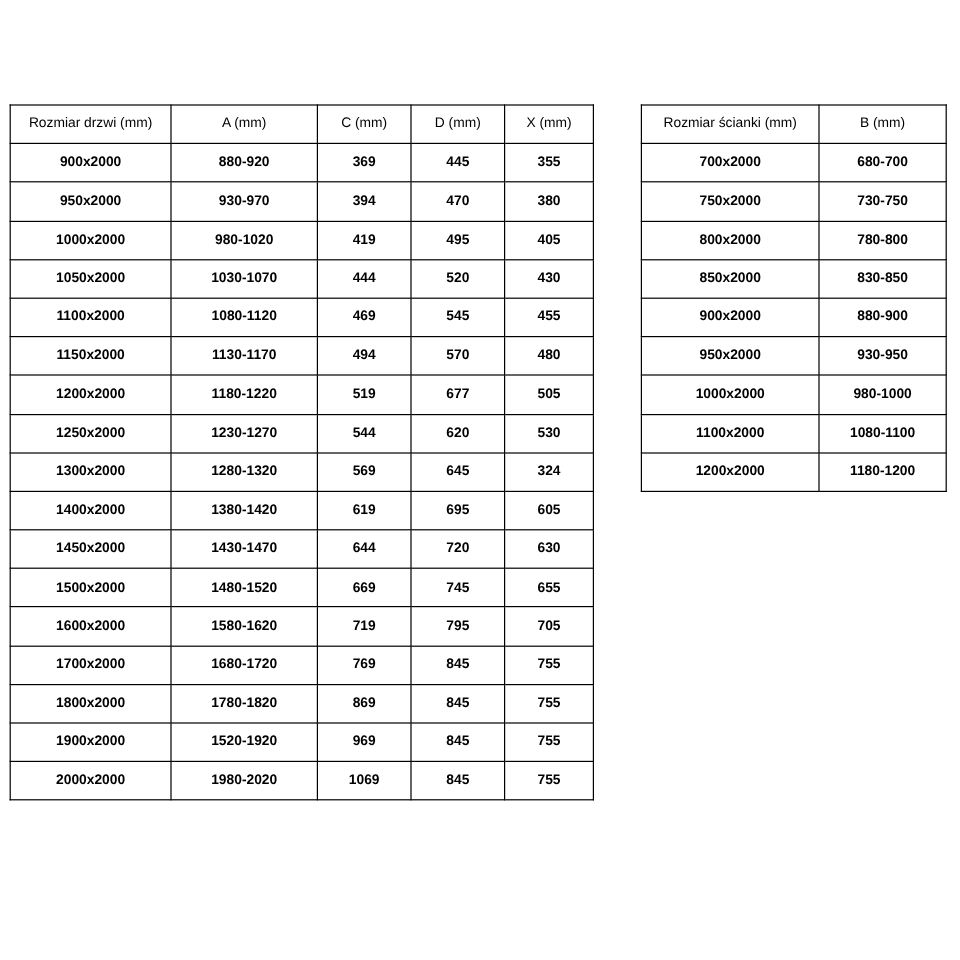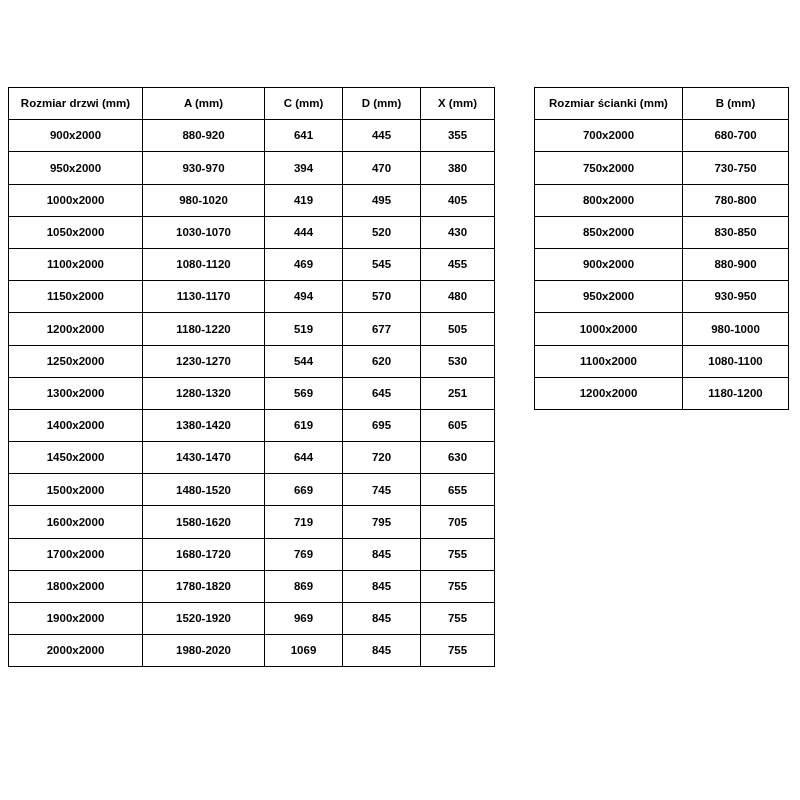--- a/index.html
+++ b/index.html
@@ -54,21 +54,21 @@
   #doors-table col.c1 { width: 122px; }
   #doors-table col.c2 { width: 78px; }
   #doors-table col.c3 { width: 78px; }
   #doors-table col.c4 { width: 74px; }
 
   #walls-table col.c0 { width: 148px; }
   #walls-table col.c1 { width: 106px; }
 
   table.grid thead th {
     font-size: 11.5px;
-    font-weight: bold;
+    font-weight: normal;
   }
 </style>
 </head>
 <body>
 
 <div class="sheet">
 
   <div class="table-wrap" id="doors-table-wrap">
     <table class="grid" id="doors-table">
       <colgroup>
@@ -84,21 +84,21 @@
           <th>A (mm)</th>
           <th>C (mm)</th>
           <th>D (mm)</th>
           <th>X (mm)</th>
         </tr>
       </thead>
       <tbody>
         <tr>
           <td>900x2000</td>
           <td>880-920</td>
-          <td>641</td>
+          <td>369</td>
           <td>445</td>
           <td>355</td>
         </tr>
         <tr>
           <td>950x2000</td>
           <td>930-970</td>
           <td>394</td>
           <td>470</td>
           <td>380</td>
         </tr>
@@ -142,21 +142,21 @@
           <td>1230-1270</td>
           <td>544</td>
           <td>620</td>
           <td>530</td>
         </tr>
         <tr>
           <td>1300x2000</td>
           <td>1280-1320</td>
           <td>569</td>
           <td>645</td>
-          <td>251</td>
+          <td>324</td>
         </tr>
         <tr>
           <td>1400x2000</td>
           <td>1380-1420</td>
           <td>619</td>
           <td>695</td>
           <td>605</td>
         </tr>
         <tr>
           <td>1450x2000</td>

